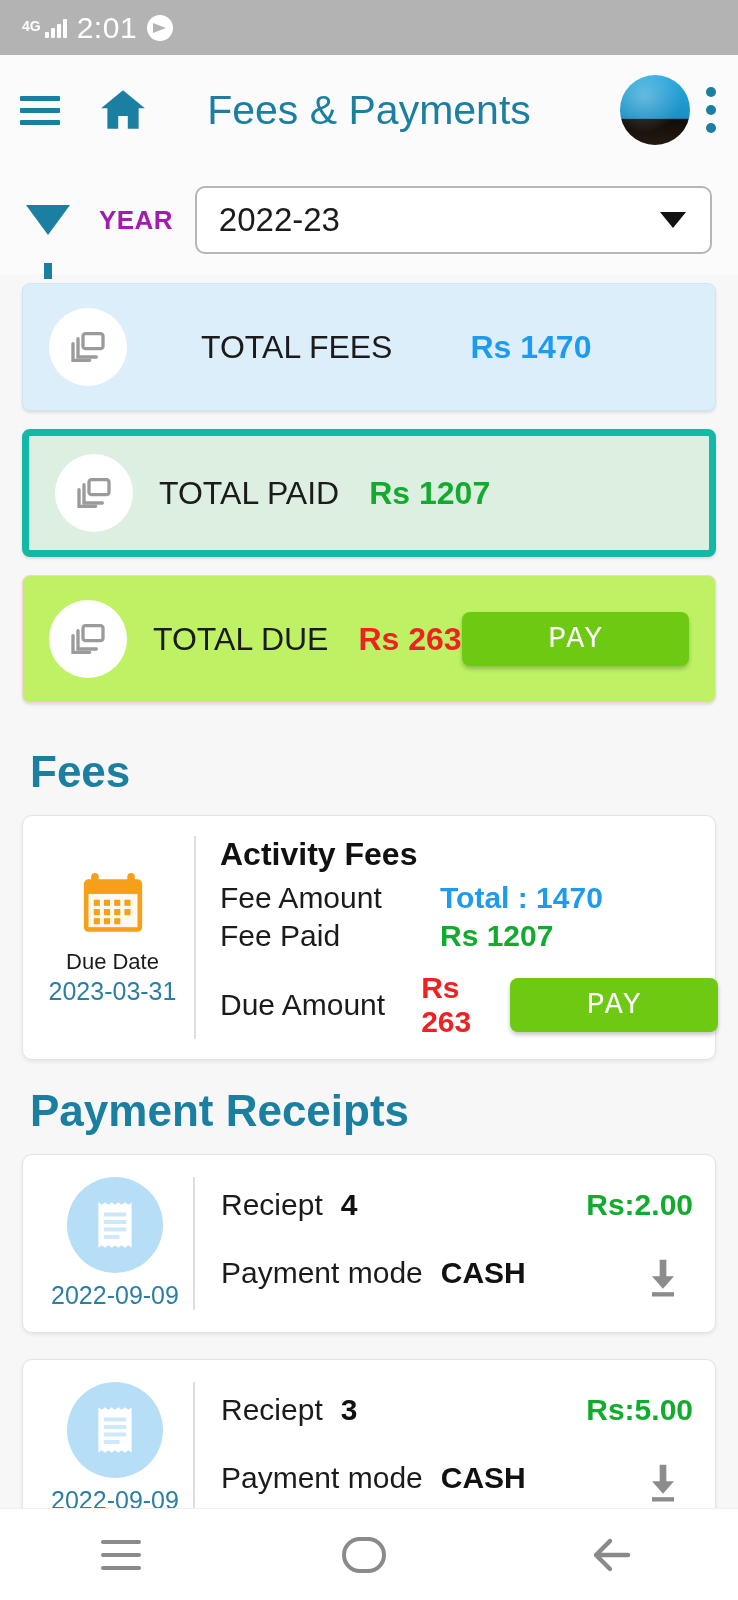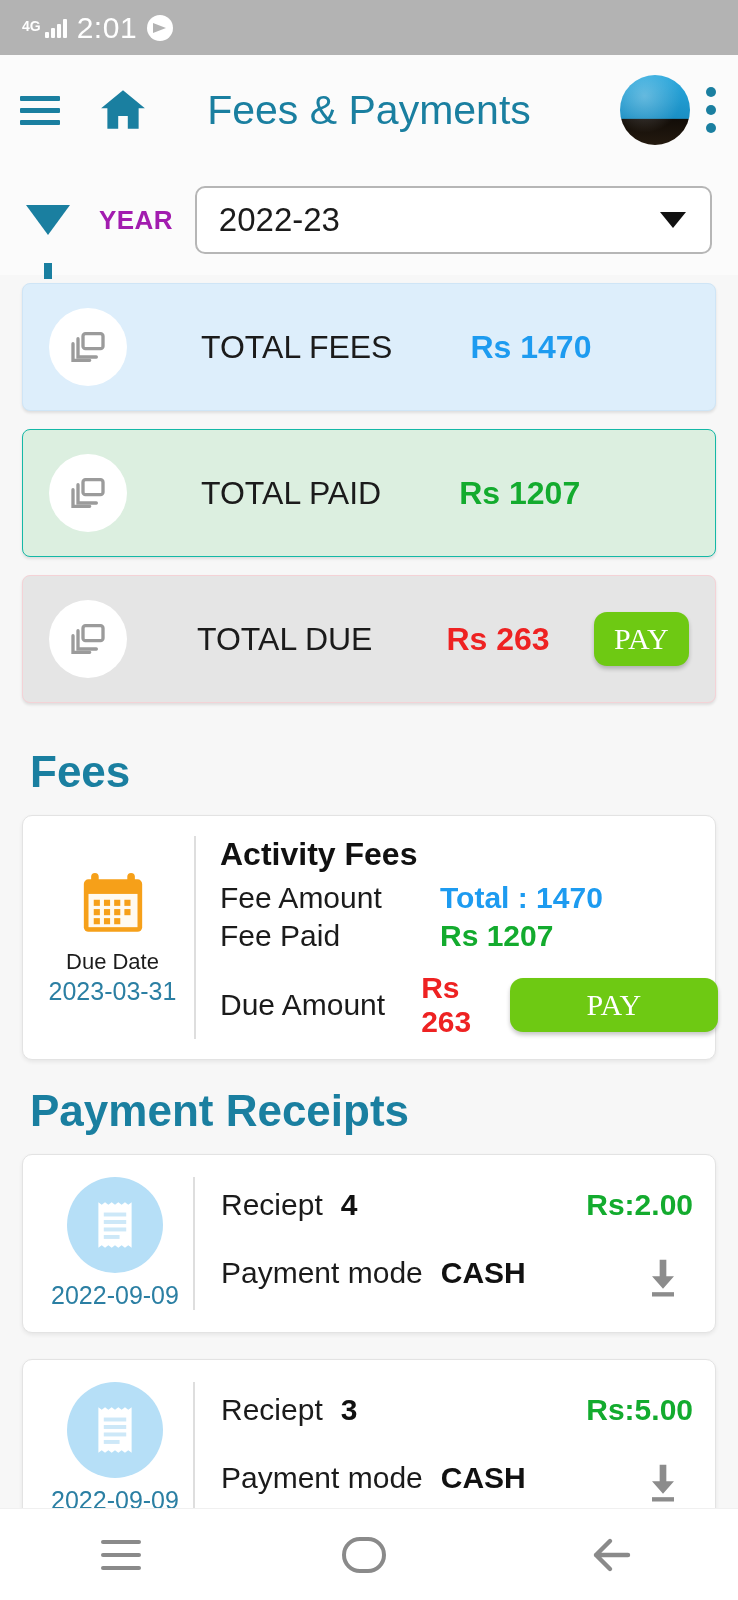--- a/index.html
+++ b/index.html
@@ -157,45 +157,45 @@
   .sum-card {
     height: 128px;
     border-radius: 8px;
     display: flex;
     align-items: center;
     padding: 0 26px;
     margin-bottom: 18px;
     box-shadow: 0 2px 3px rgba(0,0,0,0.10);
   }
   .sum-card.blue  { background: #ddeefb; border: 1px solid #cfe5f6; gap: 48px; }
-  .sum-card.green { background: #dcefe0; border: 1px solid #14b8a6; gap: 48px; }
-  .sum-card.pink  { background: #e5e5e5; border: 1px solid #f4d2d6; gap: 44px; }
+  .sum-card.green { background: #dcefe0; border: 7px solid #14b8a6; }
+  .sum-card.pink  { background: #bef264; border: 1px solid #f4d2d6; }
   .sum-icon {
     width: 78px; height: 78px; border-radius: 50%;
     background: #ffffff;
     display: flex; align-items: center; justify-content: center;
     flex: 0 0 auto;
   }
   .sum-label { font-size: 32px; color: #1b1b1b; margin-left: 26px; white-space: nowrap; }
   .sum-amount { font-size: 32px; font-weight: bold; margin-left: 30px; white-space: nowrap; }
   .c-blue { color: #1d9bf0; }
   .c-green { color: #13ab2e; }
   .c-red  { color: #ee2222; }
   .pay-btn {
     margin-left: auto;
     background: #6ec913;
     color: #ffffff;
     font-size: 30px;
     border: none;
-    border-radius: 13px;
+    border-radius: 8px;
     width: 228px;
     height: 54px;
     cursor: pointer;
     box-shadow: 0 3px 4px rgba(0,0,0,0.22);
-    font-family: Liberation Serif, serif;
+    font-family: Liberation Mono, monospace;
   }
 
   
   .section-title {
     font-size: 44px;
     font-weight: bold;
     color: #1a7fa0;
     padding: 26px 30px 18px;
   }
 

